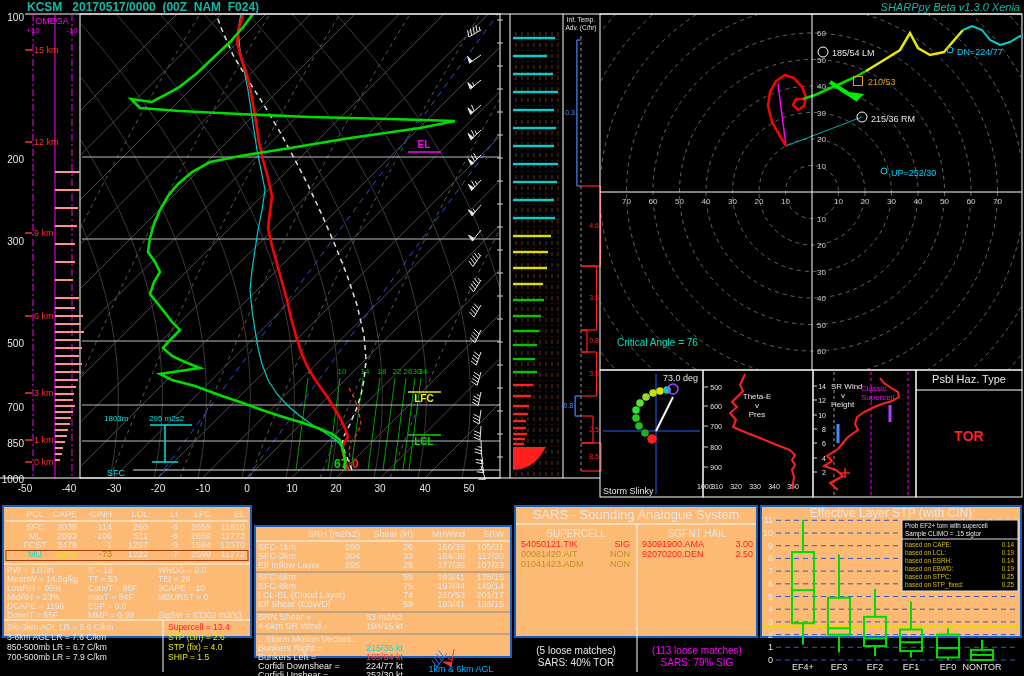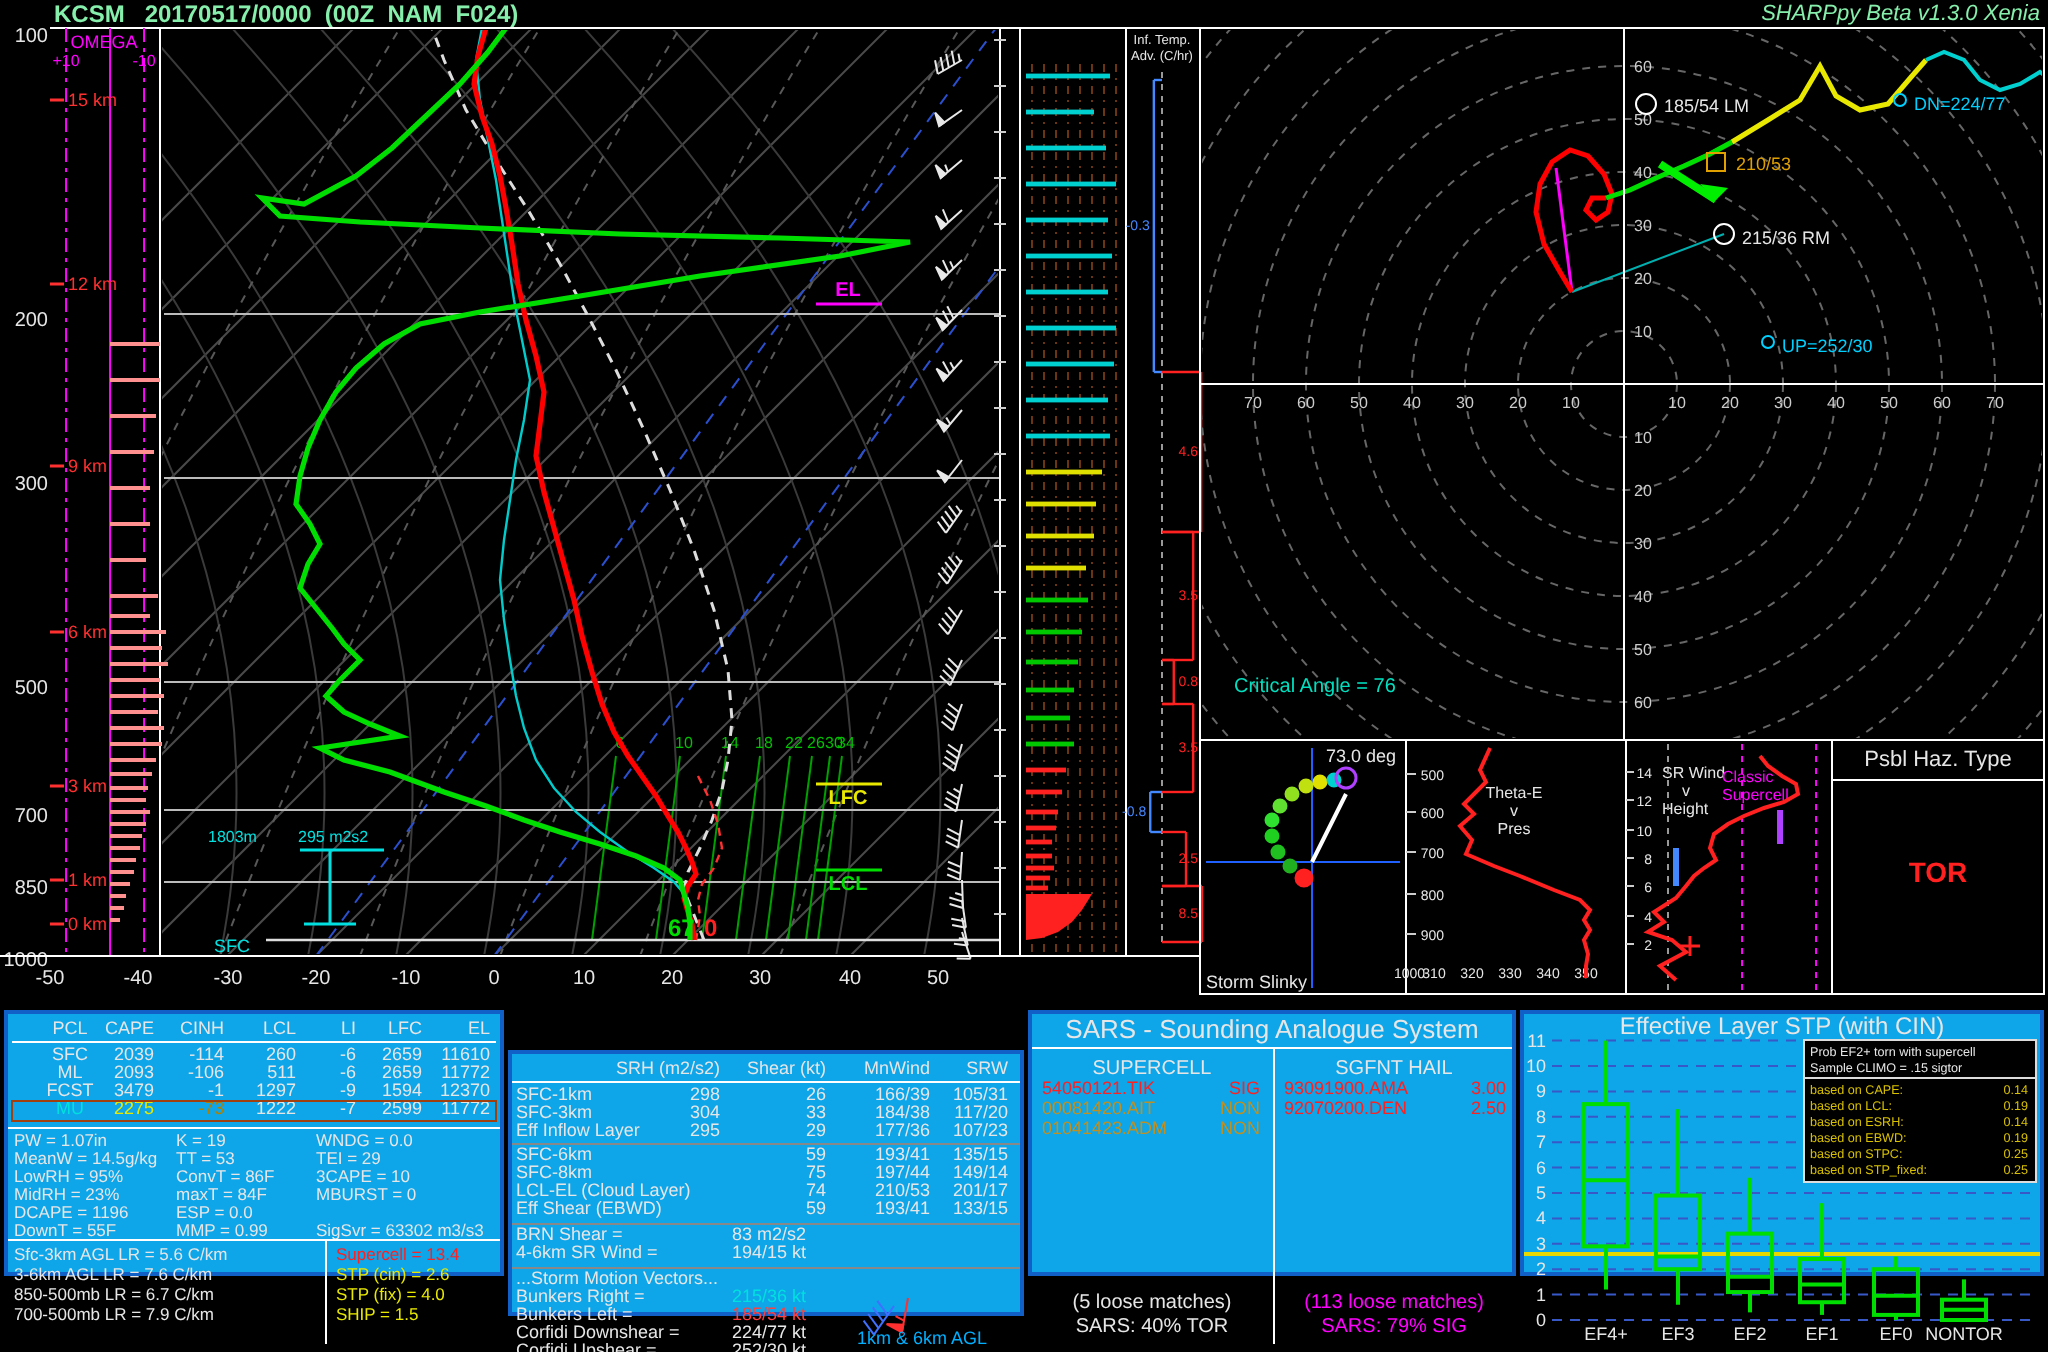--- a/index.html
+++ b/index.html
@@ -1,22 +1,22 @@
 <!DOCTYPE html>
 <html><head>
 <meta charset="utf-8">
 <style>
   html,body{margin:0;padding:0;background:#000;}
   #app{position:relative;width:1024px;height:676px;background:#000;overflow:hidden;
        font-family:"Liberation Sans",sans-serif;}
   svg text{font-family:"Liberation Sans",sans-serif;}
-  #hdr{position:absolute;left:0;top:0;width:1024px;height:30px;color:#86efac;}
+  #hdr{position:absolute;left:0;top:0;width:1024px;height:30px;color:#14b8a6;}
   #hdr .t{position:absolute;left:27px;top:0;font-size:12px;font-weight:bold;white-space:pre;}
   #hdr .b{position:absolute;right:4px;top:1px;font-size:11px;font-style:italic;}
-  .panel{position:absolute;top:505px;height:133px;border:2px solid #1060c8;background:#0ea5e9;box-sizing:border-box;}
+  .panel{position:absolute;top:505px;height:133px;border:2px solid #1060c8;background:#fdba74;box-sizing:border-box;}
   #p1{left:2px;width:250px;}
   #p2{left:254px;width:258px;margin-top:20px;}
   #p3{left:514px;width:244px;}
   #p4{left:760px;width:262px;}
 </style>
 </head>
 <body>
 
 <div id="app">
   <svg id="S" width="1024" height="503">

